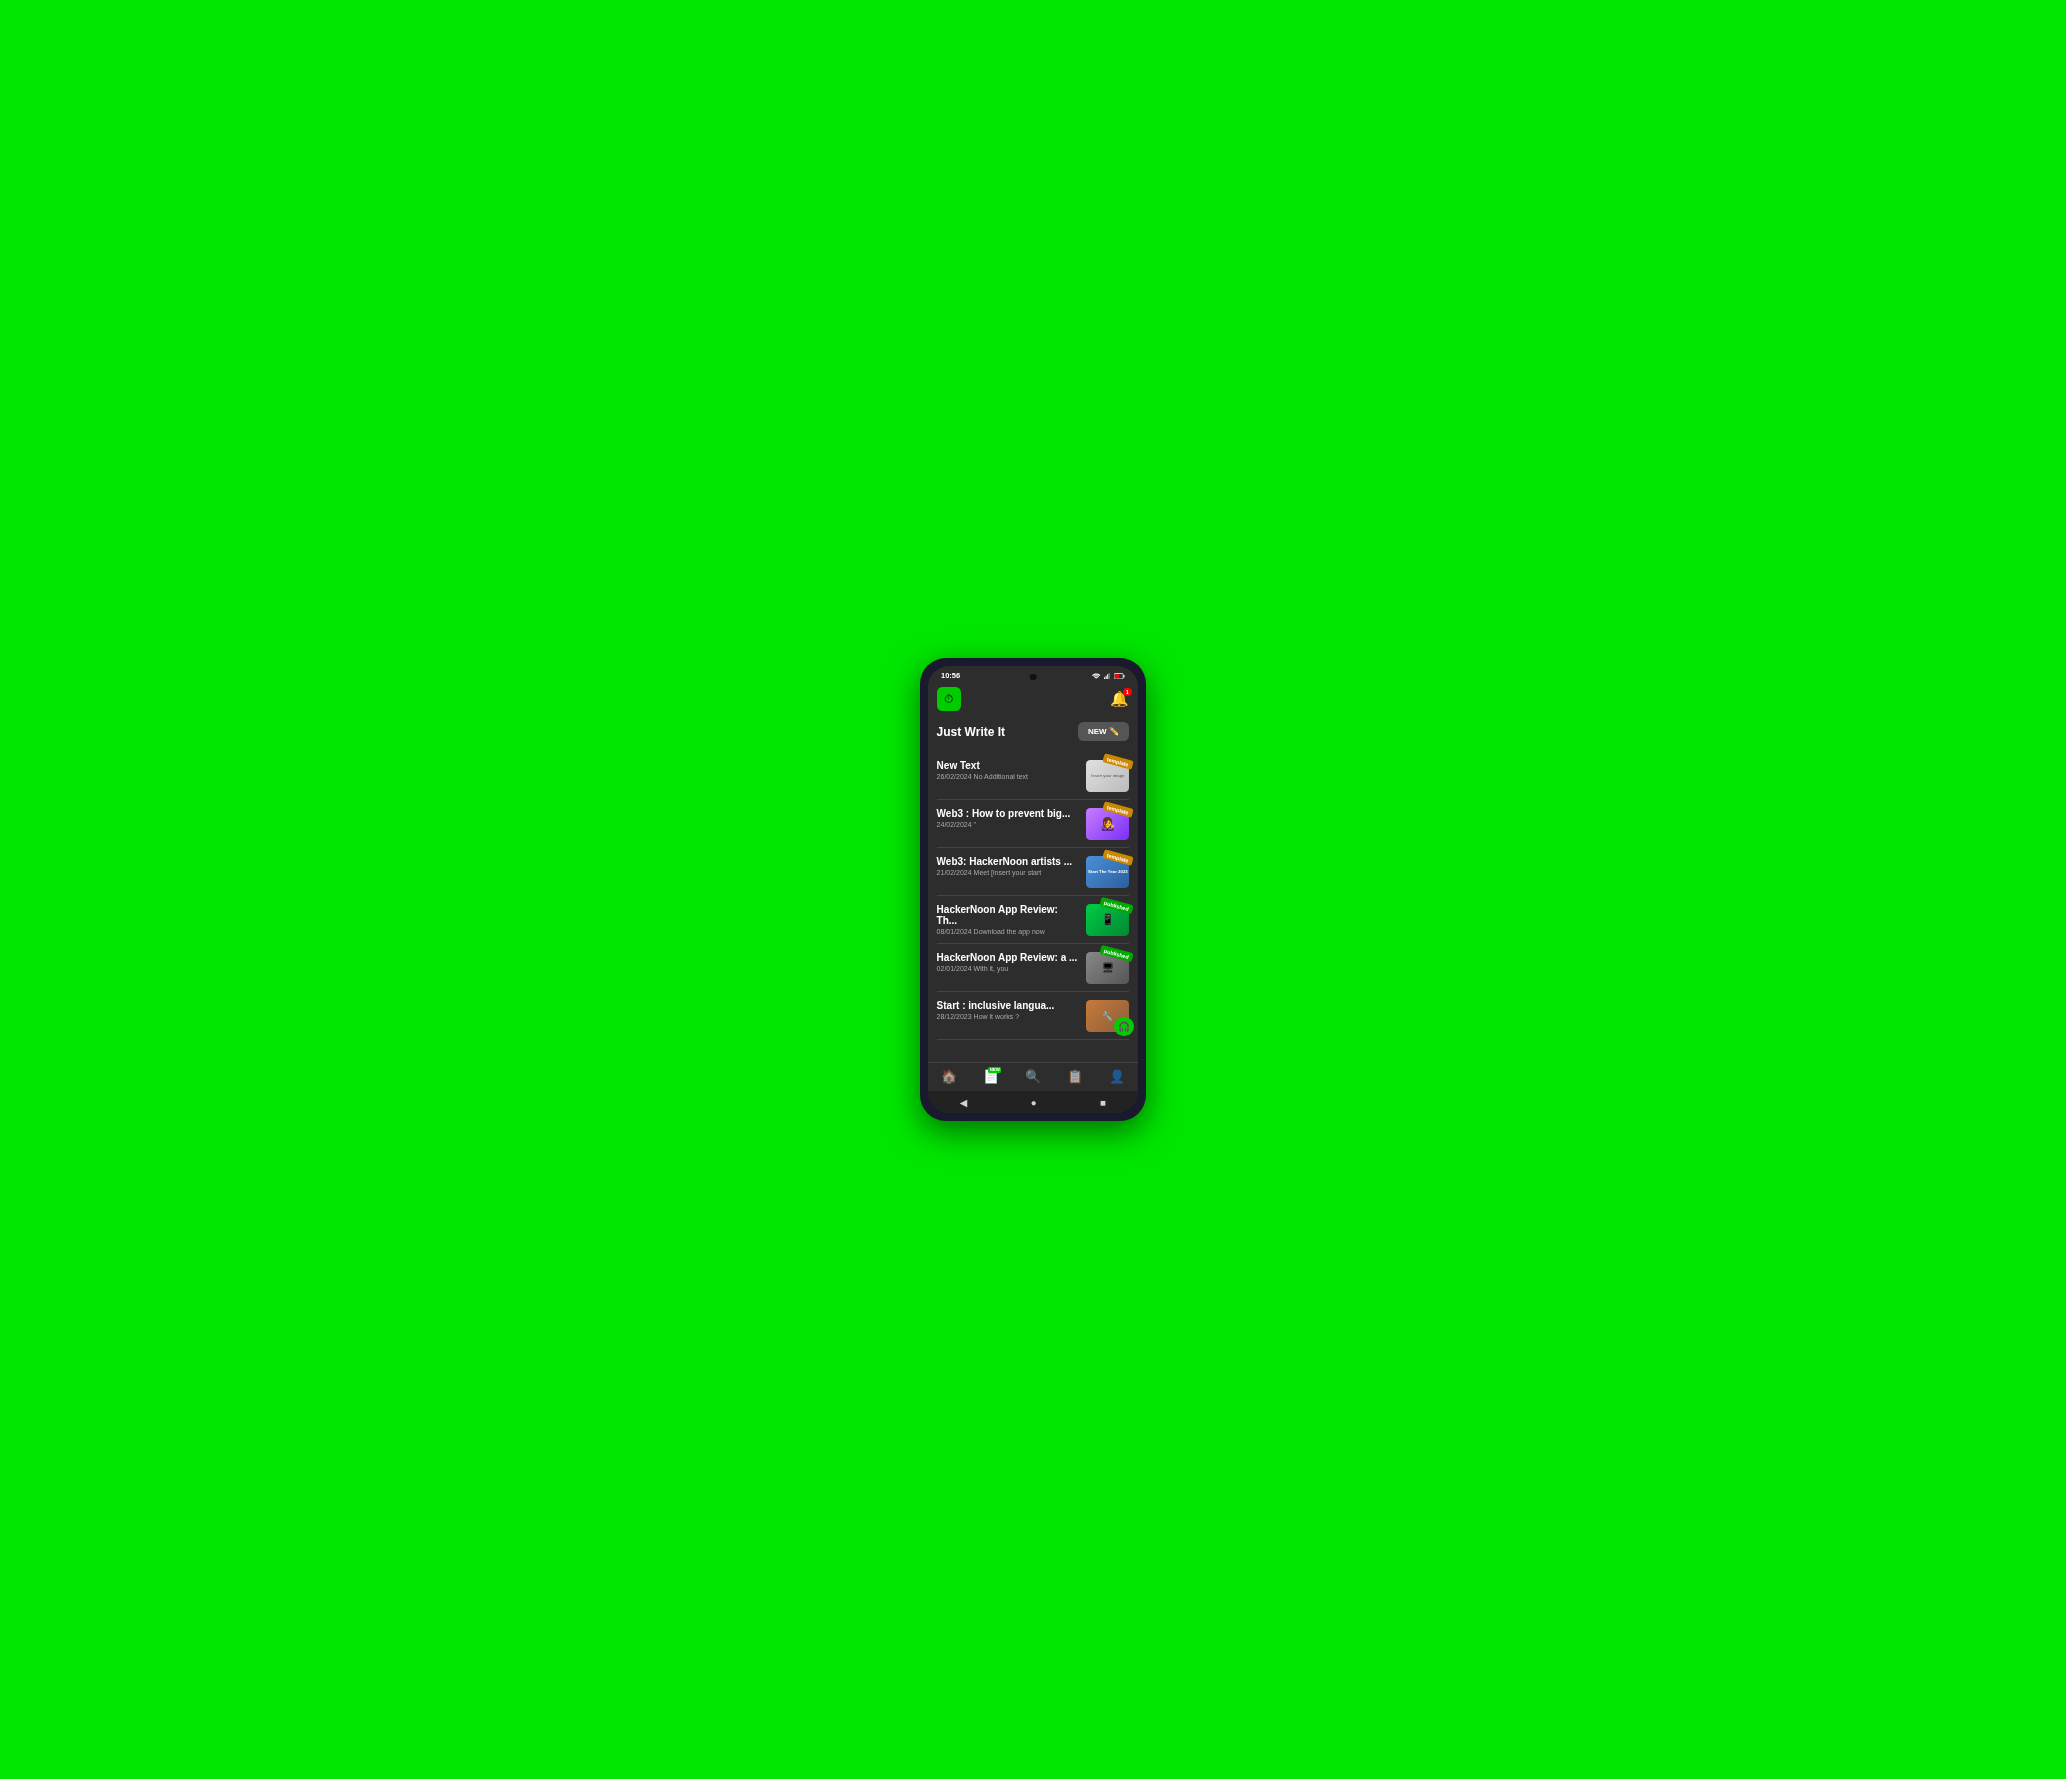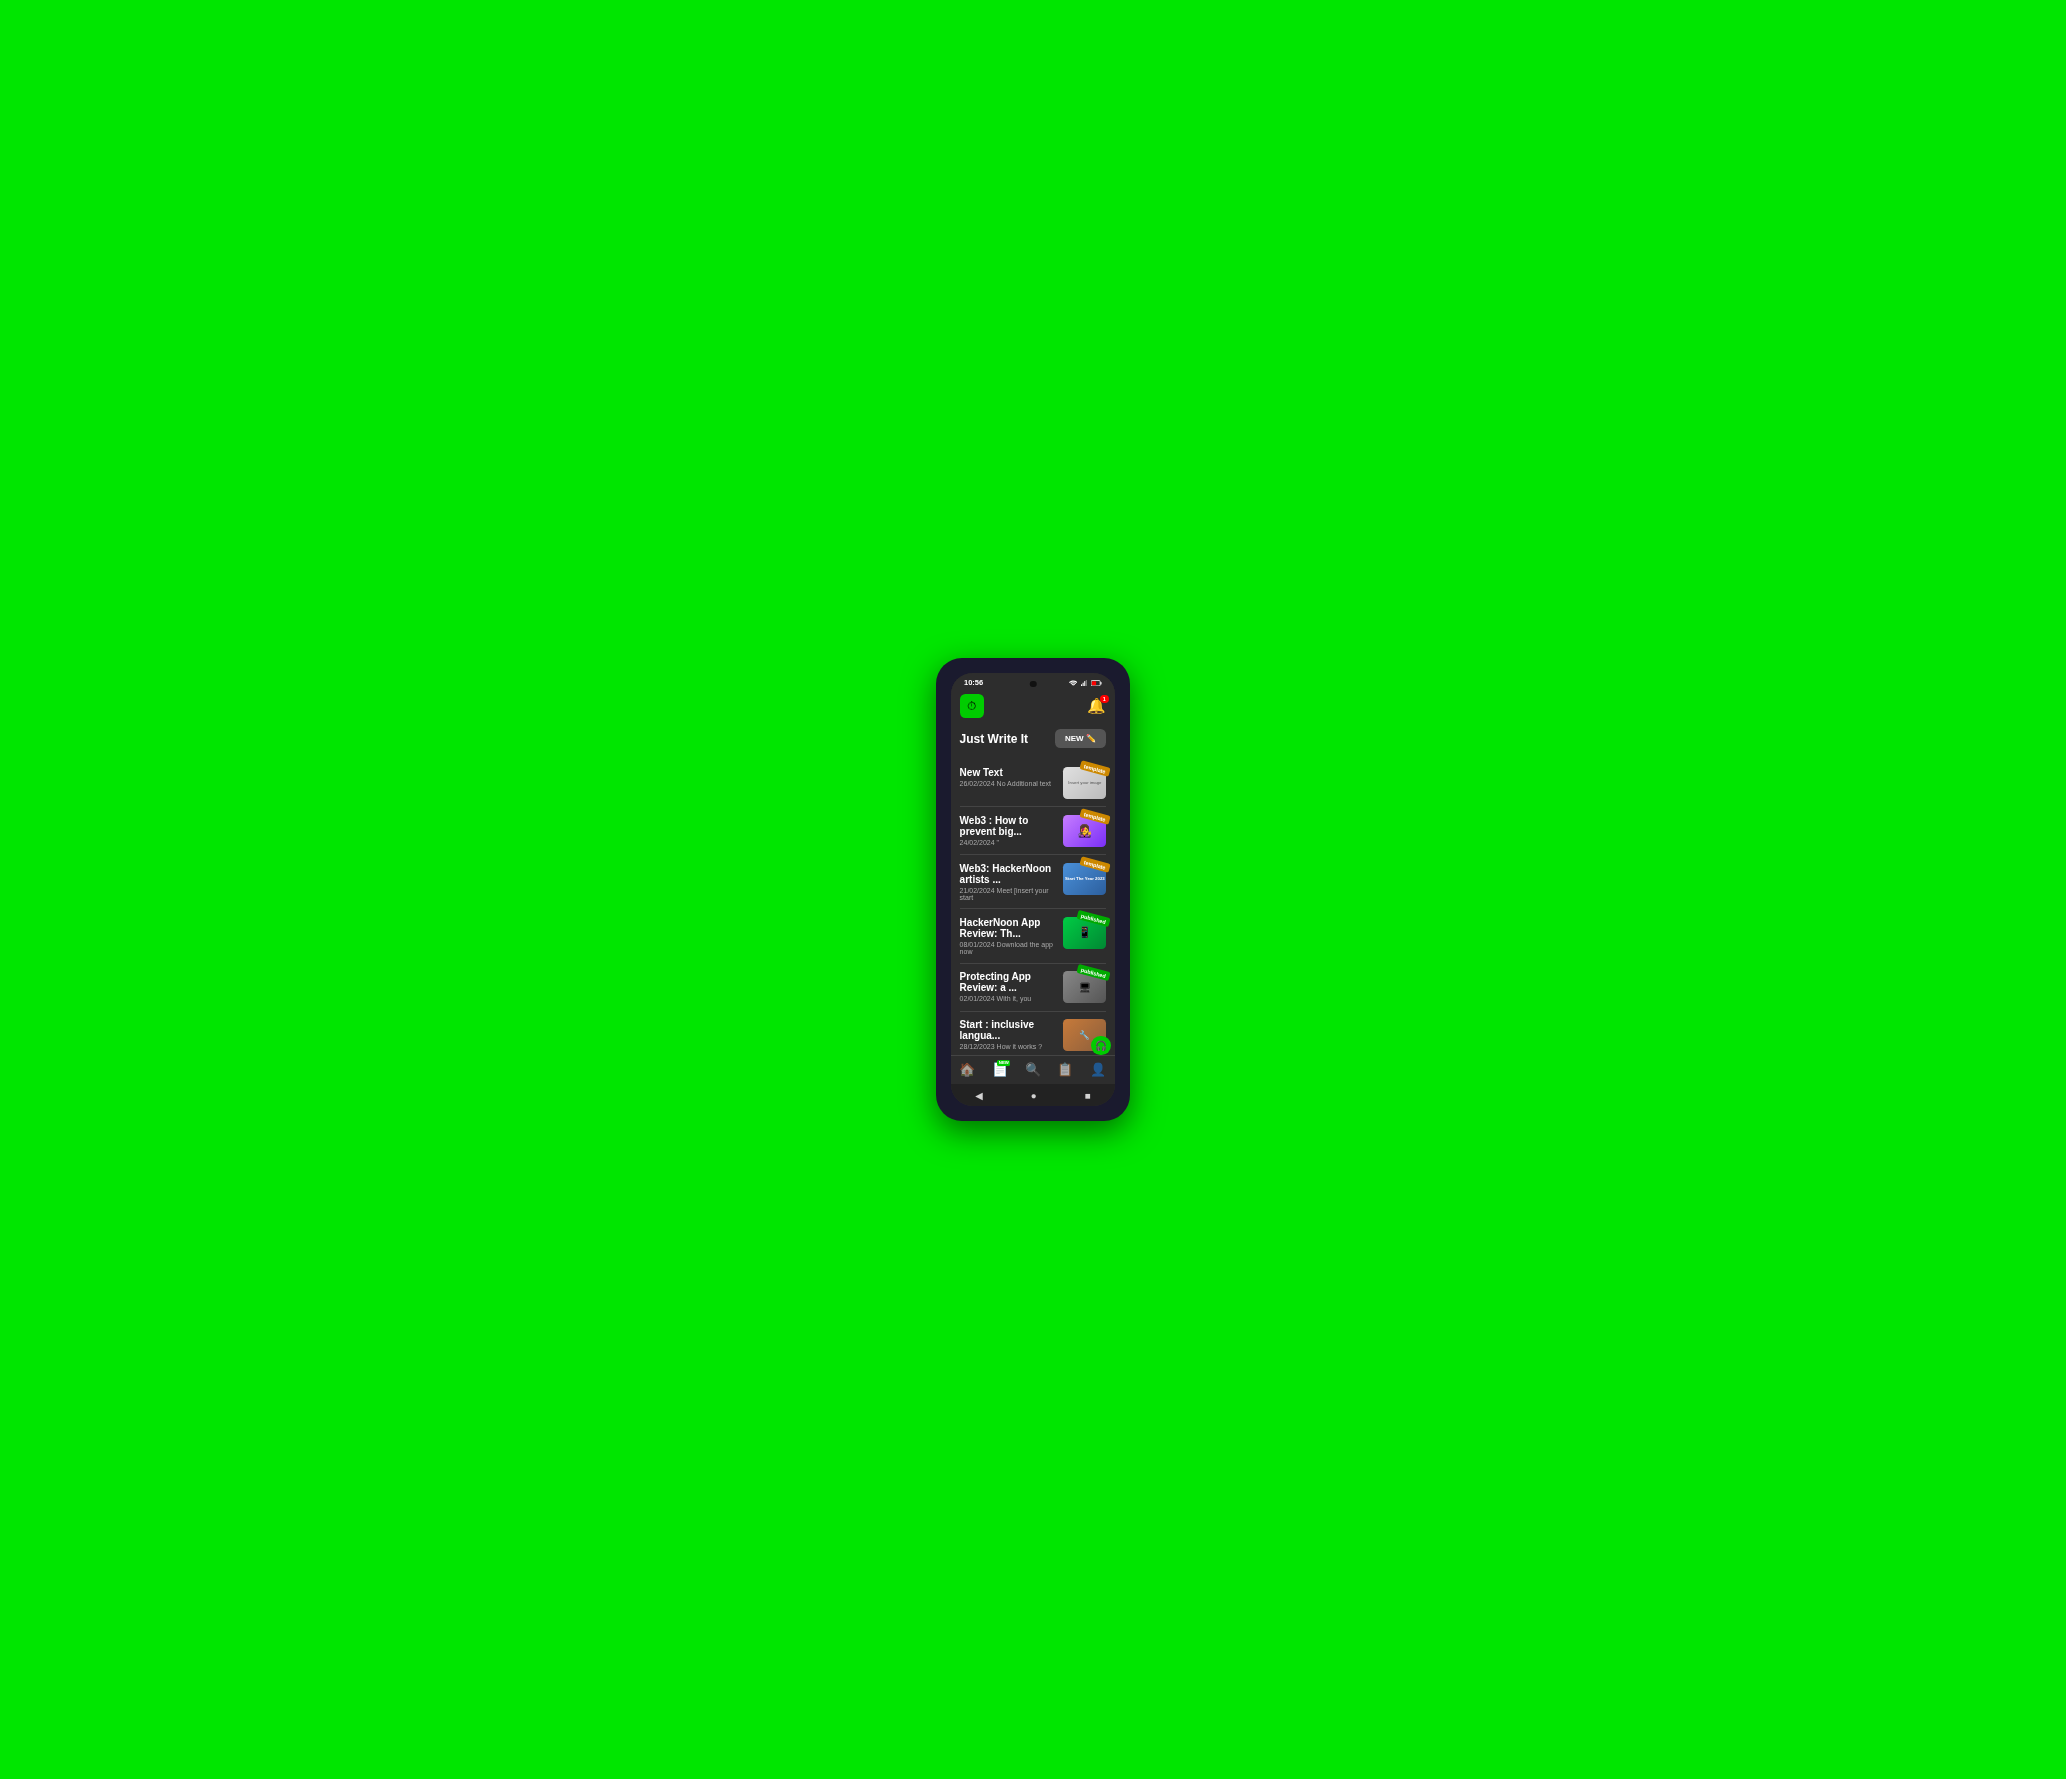--- a/index.html
+++ b/index.html
@@ -7,25 +7,25 @@
     body {
       background-color: #00e600;
       display: flex;
       justify-content: center;
       align-items: center;
       min-height: 100vh;
       font-family: 'Arial', sans-serif;
     }
 
     .phone-outer {
-      width: 194px;
+      width: 226px;
       height: 463px;
       background: #1a1a2e;
       border-radius: 26px;
-      padding: 15px;
+      padding: 8px;
       box-shadow: 0 10.8px 32px rgba(0,0,0,0.5);
       position: relative;
     }
 
     .phone-inner {
       width: 100%;
       height: 100%;
       background: #2d2d2d;
       border-radius: 21.5px;
       overflow: hidden;
@@ -398,21 +398,21 @@
         <div class="article-thumb">
           <div class="thumb-inner thumb-4">
             <span style="font-size:10.8px;">📱</span>
           </div>
           <div class="badge badge-published">published</div>
         </div>
       </div>
 
       <div class="article-item">
         <div class="article-text">
-          <div class="article-title">Protecting App Review: a ...</div>
+          <div class="article-title">HackerNoon App Review: a ...</div>
           <div class="article-meta">02/01/2024 With it, you</div>
         </div>
         <div class="article-thumb">
           <div class="thumb-inner thumb-5">
             <span style="font-size:9.7px;">🖥</span>
           </div>
           <div class="badge badge-published">published</div>
         </div>
       </div>
 

